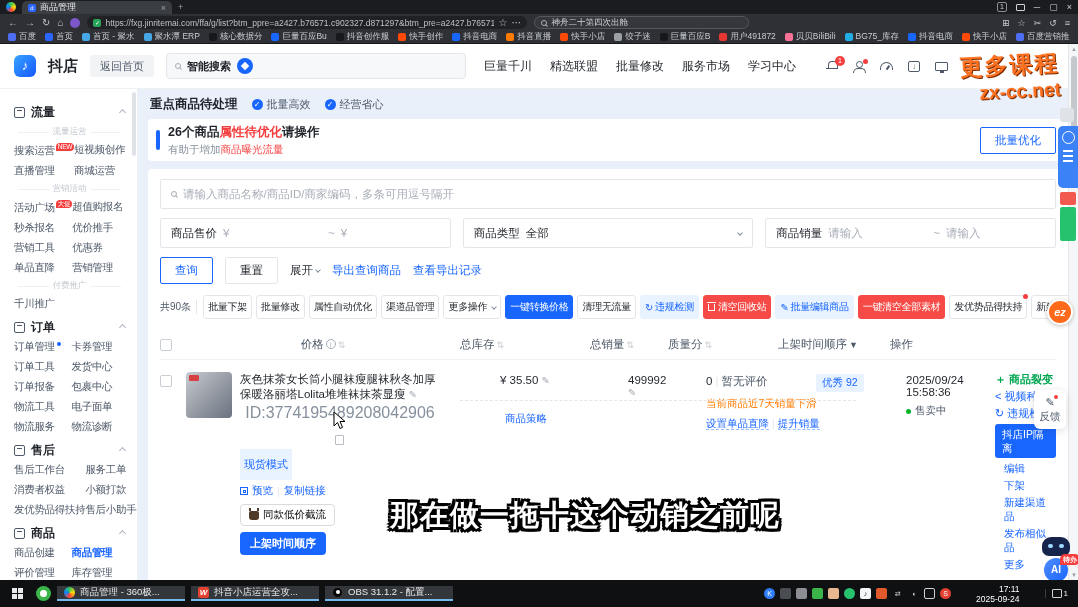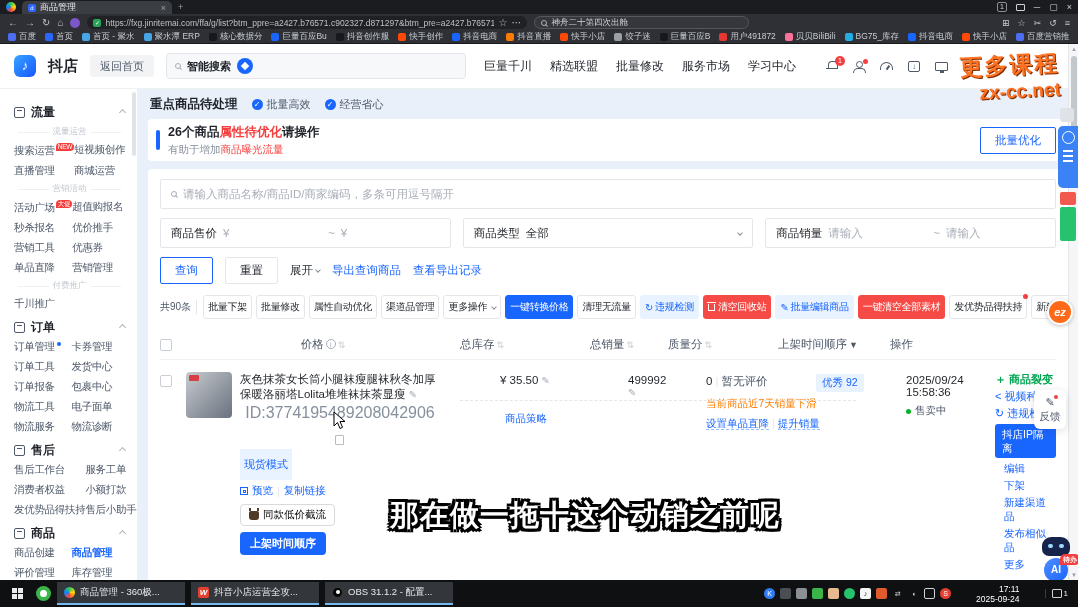--- a/index.html
+++ b/index.html
@@ -190,21 +190,21 @@
 .aibadge{position:absolute;top:-4px;right:-12px;background:#f53f3f;color:#fff;font-size:7px;line-height:9px;border-radius:5px 5px 5px 0;padding:1px 3px;}
 .cursor{position:absolute;left:333px;top:411px;z-index:70;}
 
 
 .taskbar{height:27px;background:#0f1012;display:flex;align-items:center;padding:0 4px;gap:6px;position:relative;z-index:65;}
 .startbtn{width:26px;height:27px;display:flex;align-items:center;justify-content:center;}
 .winlogo{width:11px;height:11px;display:grid;grid-template-columns:5px 5px;grid-template-rows:5px 5px;gap:1px;}
 .winlogo i{background:#e8eaed;}
 .greenapp{width:15px;height:15px;border-radius:50%;background:#3bb54a;position:relative;}
 .greenapp::after{content:"";position:absolute;inset:4px;border-radius:50%;background:#fff;}
-.task{height:23px;min-width:128px;background:#33363b;border-bottom:2px solid #76b9ed;display:flex;align-items:center;gap:5px;padding:0 7px;color:#e8eaed;font-size:9.5px;white-space:nowrap;overflow:hidden;}
+.task{height:15px;min-width:128px;background:#33363b;border-bottom:2px solid #76b9ed;display:flex;align-items:center;gap:5px;padding:0 7px;color:#e8eaed;font-size:9.5px;white-space:nowrap;overflow:hidden;}
 .tic1{width:11px;height:11px;border-radius:50%;background:conic-gradient(#35c759,#ffd60a,#ff453a,#0a84ff,#35c759);flex:none;}
 .tic2{width:11px;height:11px;border-radius:2px;background:#e34032;color:#fff;font-size:8px;font-weight:bold;line-height:11px;text-align:center;flex:none;}
 .tic3{width:11px;height:11px;border-radius:50%;background:#060606;border:1px solid #3c3c3c;position:relative;flex:none;}
 .tic3::after{content:"";position:absolute;left:3px;top:2px;width:4px;height:4px;border-radius:50%;background:#fff;}
 .tray{margin-left:auto;display:flex;align-items:center;gap:5px;}
 .ti{width:11px;height:11px;border-radius:2px;font-size:7px;line-height:11px;text-align:center;color:#fff;}
 .clock{color:#fff;font-size:8.5px;text-align:right;line-height:10px;margin:0 20px;}
 .notif{color:#e8eaed;font-size:8px;border-left:1px solid #3a3d42;padding:0 6px;display:flex;align-items:center;gap:2px;height:100%;}
 .nbox{width:10px;height:9px;border:1px solid #cfd2d6;border-radius:1px;}
 </style>

